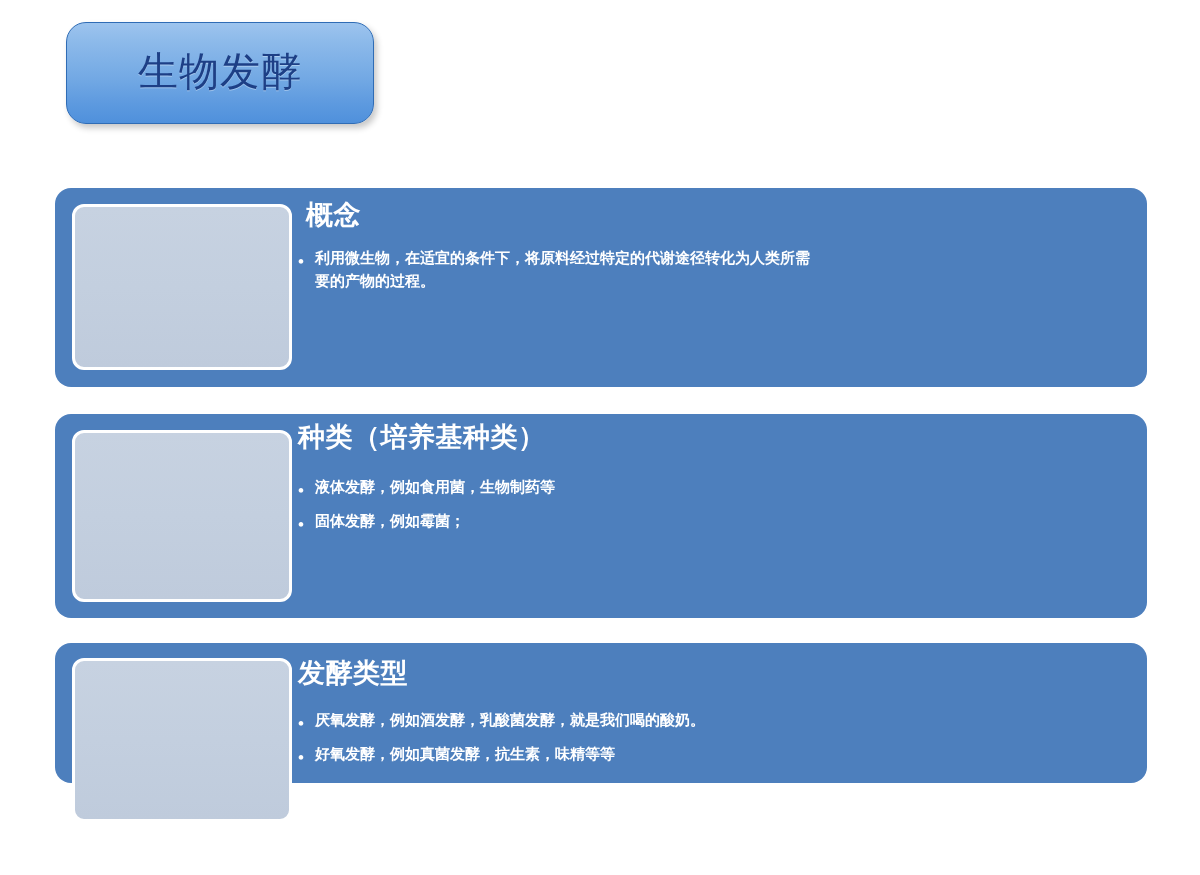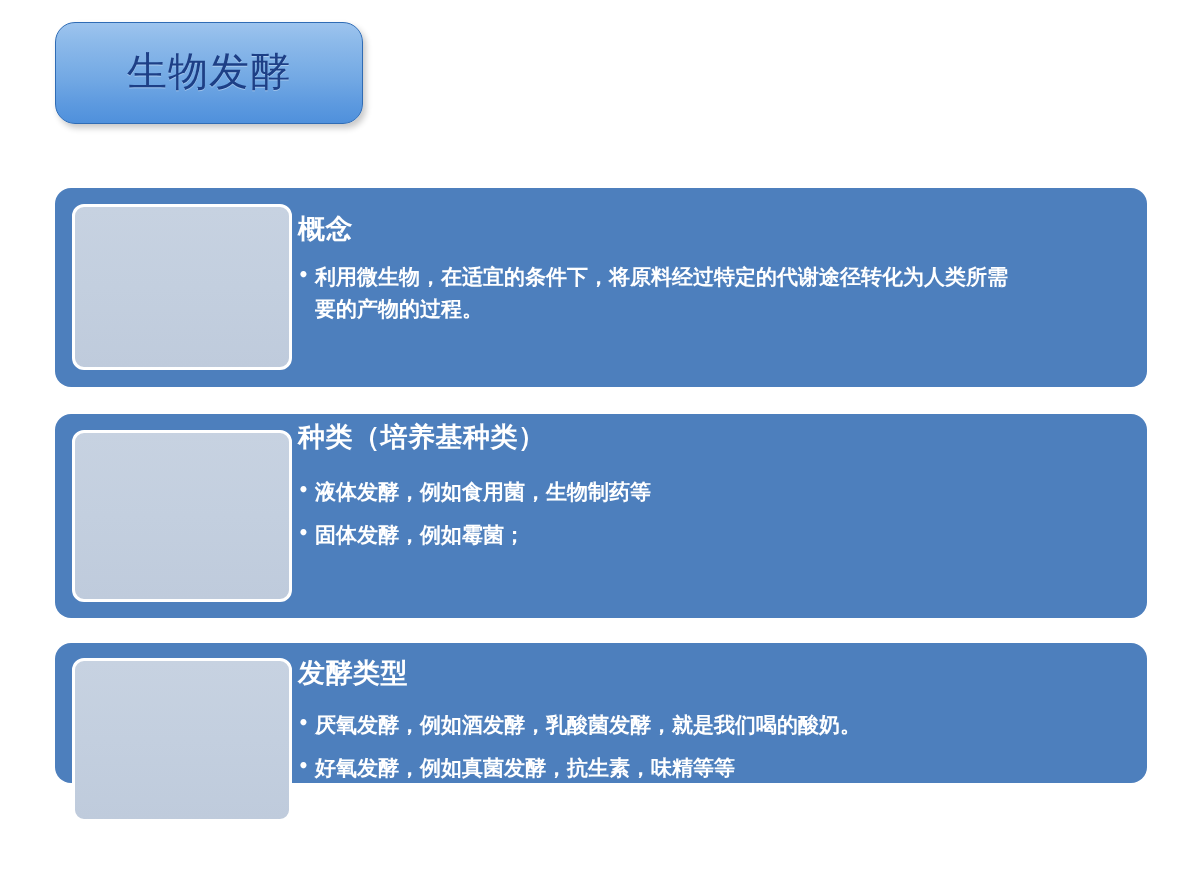--- a/index.html
+++ b/index.html
@@ -11,21 +11,21 @@
     width: 1200px;
     height: 875px;
     overflow: hidden;
     font-family: "DejaVu Sans", "Liberation Sans", sans-serif;
     position: relative;
   }
 
   
   #title-button {
     position: absolute;
-    left: 55px;
+    left: 66px;
     top: 22px;
     width: 308px;
     height: 102px;
     border-radius: 20px;
     border: 1px solid #2f6cb5;
     background: linear-gradient(to bottom,
                 #9dc4ee 0%,
                 #8dbaea 18%,
                 #73a9e4 55%,
                 #5c99df 82%,
@@ -77,41 +77,42 @@
     top: 0;
     bottom: 0;
   }
   .panel-heading {
     color: #ffffff;
     font-weight: bold;
     font-size: 27px;
     line-height: 1.1;
     letter-spacing: 0.5px;
   }
-  #panel-0 .panel-heading { padding-top: 26px; }
+  #panel-0 .panel-heading { padding-top: 12px; margin-left: 8px; }
   #panel-1 .panel-heading { padding-top: 8px; }
   #panel-2 .panel-heading { padding-top: 15px; }
 
   .bullets {
     list-style: none;
     margin: 0;
     padding: 0;
   }
   #panel-0 .bullets { margin-top: 17px; }
   #panel-1 .bullets { margin-top: 24px; }
   #panel-2 .bullets { margin-top: 21px; }
 
   .bullet-item {
     position: relative;
     color: #ffffff;
     font-weight: bold;
-    font-size: 21px;
+    font-size: 15px;
     line-height: 1.55;
     padding-left: 17px;
     margin-bottom: 2px;
+    font-family: Liberation Serif, serif;
   }
   #panel-1 .bullet-item,
   #panel-2 .bullet-item { margin-bottom: 11px; }
 
   .bullet-item::before {
     content: "\2022";
     position: absolute;
     left: 0;
     top: 0;
     font-size: 17px;

